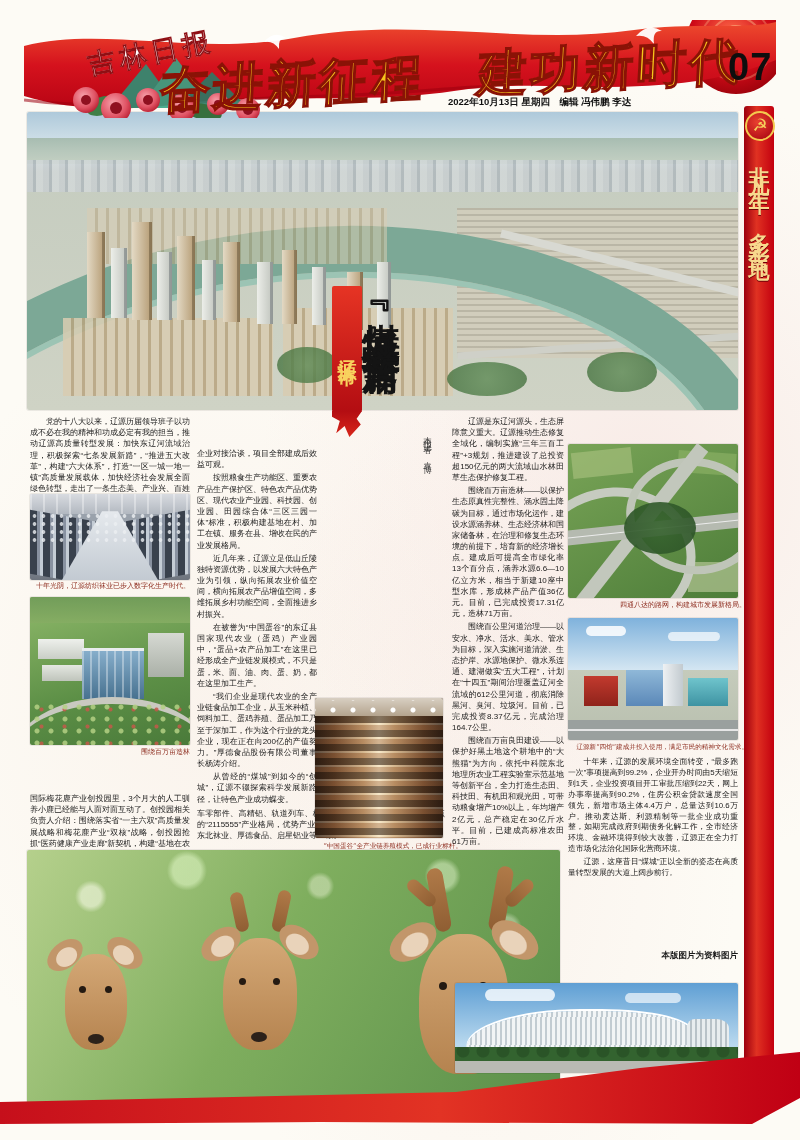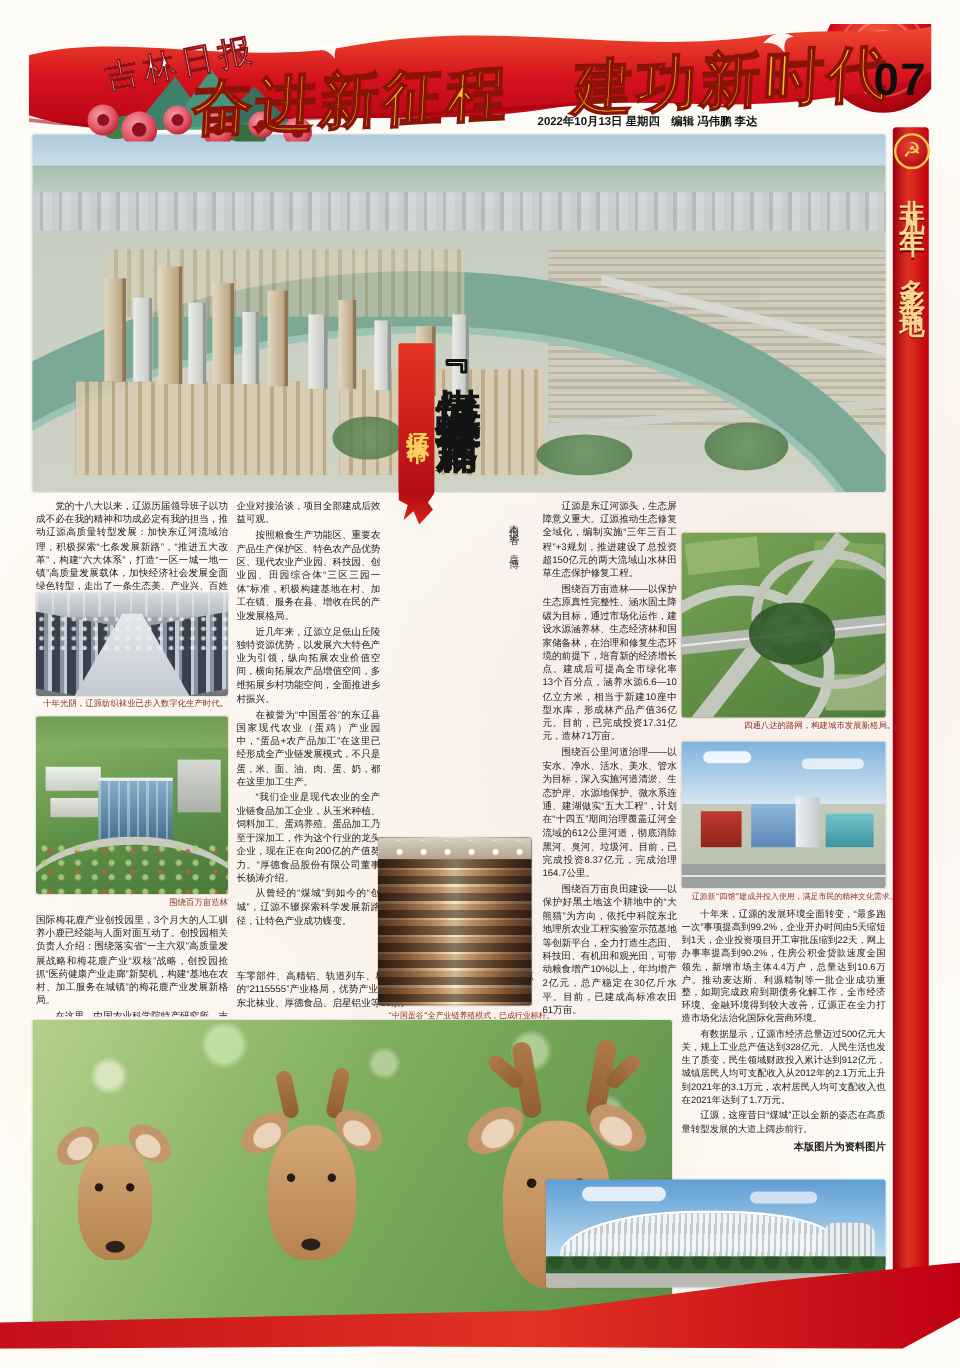--- a/index.html
+++ b/index.html
@@ -42,21 +42,21 @@
   .bigtitle{position:absolute;left:348px;top:288px;width:66px;height:420px;z-index:6;
     writing-mode:vertical-rl;text-orientation:upright;
     font:900 38px/66px "Liberation Sans",sans-serif;color:#141414;letter-spacing:5px;}
   .byline{position:absolute;left:420px;top:430px;width:16px;height:150px;z-index:6;
     writing-mode:vertical-rl;text-orientation:upright;
     font:8.5px/16px "DejaVu Serif",serif;color:#3a3a3a;letter-spacing:3px;}
   
   .col{position:absolute;overflow:hidden;text-align:justify;color:#1a1a1a;
     font:8px/1.4 "Liberation Sans",sans-serif;z-index:3;}
   .col p{margin:0 0 2px;text-indent:2em;}
-  .col p.ni{text-indent:0;}
+  .col p.ni{text-indent:0;margin-top:32px;}
   .tailtxt{position:absolute;overflow:hidden;text-align:justify;color:#1a1a1a;
     font:8px/1.4 "Liberation Sans",sans-serif;z-index:3;}
   .photonote{position:absolute;font:bold 8.5px/1.2 "Liberation Sans",sans-serif;
     color:#1a1a1a;text-align:right;z-index:3;}
   
   .aer{left:27px;top:112px;width:711px;height:298px;
     background:linear-gradient(180deg,#aec9da 0,#d9e6ec 38px,#c6cdc0 60px,#cfd3c5 100%);}
   .aer-hills{position:absolute;left:0;top:26px;width:100%;height:26px;
     background:linear-gradient(180deg,#a3b9ab,#c3cfc1);opacity:.9;}
   .aer-far{position:absolute;left:0;top:48px;width:100%;height:32px;opacity:.65;
@@ -358,21 +358,20 @@
     <div class="ct-bred"></div>
     <div class="ct-bblue"></div>
     <div class="ct-bwhite"></div>
     <div class="ct-bteal"></div>
     <div class="ct-road"></div>
   </div>
   <div class="cap" style="left:552px;top:743px;width:196px;font-size:6.6px;">辽源新“四馆”建成并投入使用，满足市民的精神文化需求。</div>
 
   <div class="col" style="left:568px;top:757px;width:170px;height:192px;font-size:7.8px;">
     <p>十年来，辽源的发展环境全面转变，“最多跑一次”事项提高到99.2%，企业开办时间由5天缩短到1天，企业投资项目开工审批压缩到22天，网上办事率提高到90.2%，住房公积金贷款速度全国领先，新增市场主体4.4万户，总量达到10.6万户。推动麦达斯、利源精制等一批企业成功重整，如期完成政府到期债务化解工作，全市经济环境、金融环境得到较大改善，辽源正在全力打造市场化法治化国际化营商环境。</p>
-    <p>有数据显示，辽源市经济总量迈过500亿元大关，规上工业总产值达到328亿元。人民生活也发生了质变，民生领域财政投入累计达到912亿元，城镇居民人均可支配收入从2012年的2.1万元上升到2021年的3.1万元，农村居民人均可支配收入也在2021年达到了1.7万元。</p>
     <p>辽源，这座昔日“煤城”正以全新的姿态在高质量转型发展的大道上阔步前行。</p>
   </div>
   <div class="photonote" style="left:568px;top:950px;width:170px;">本版图片为资料图片</div>
 
   <div class="ph phdeer">
 
     <div class="deer-ear" style="left:18px;top:92px;width:40px;height:26px;transform:rotate(-38deg);"></div>
     <div class="deer-ear" style="left:78px;top:90px;width:40px;height:26px;transform:rotate(38deg);"></div>
     <div class="deer-head" style="left:38px;top:104px;width:62px;height:96px;"></div>
     <div class="deer-eye" style="left:52px;top:136px;"></div>

